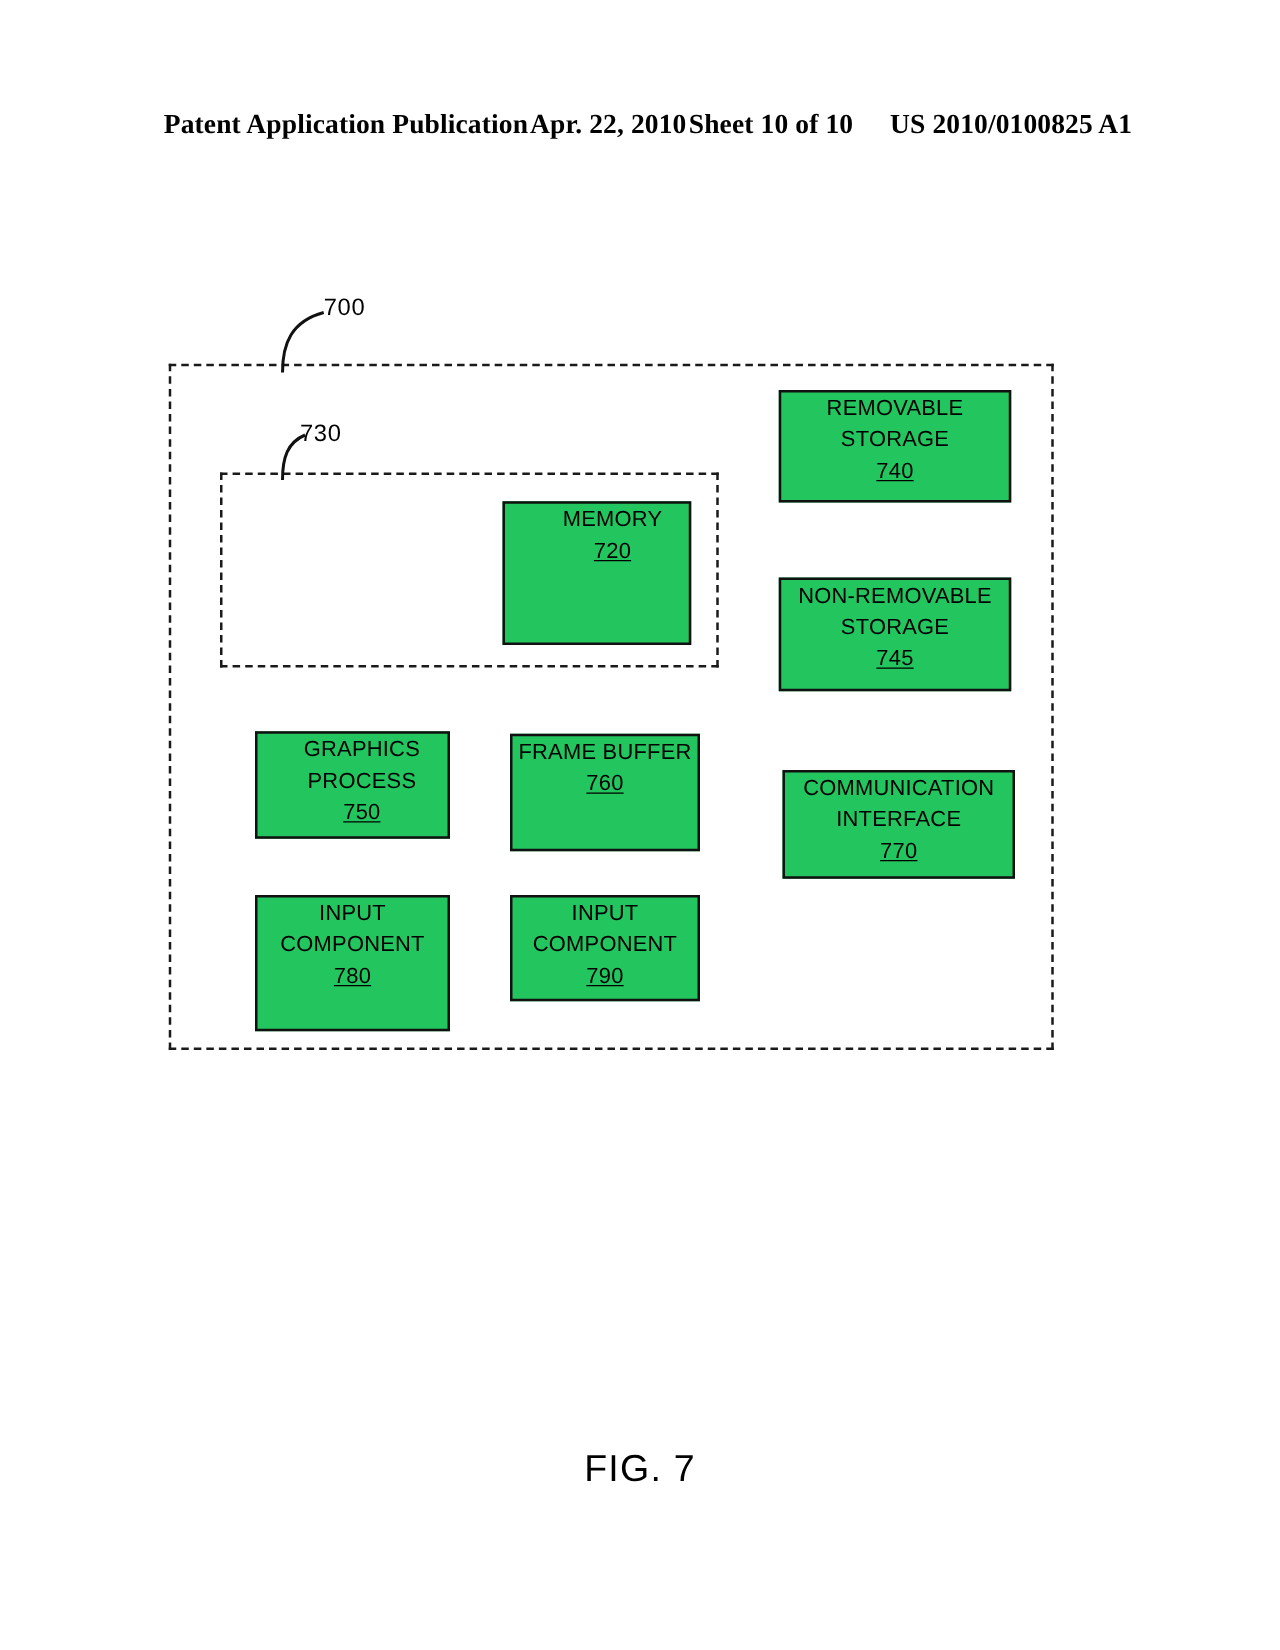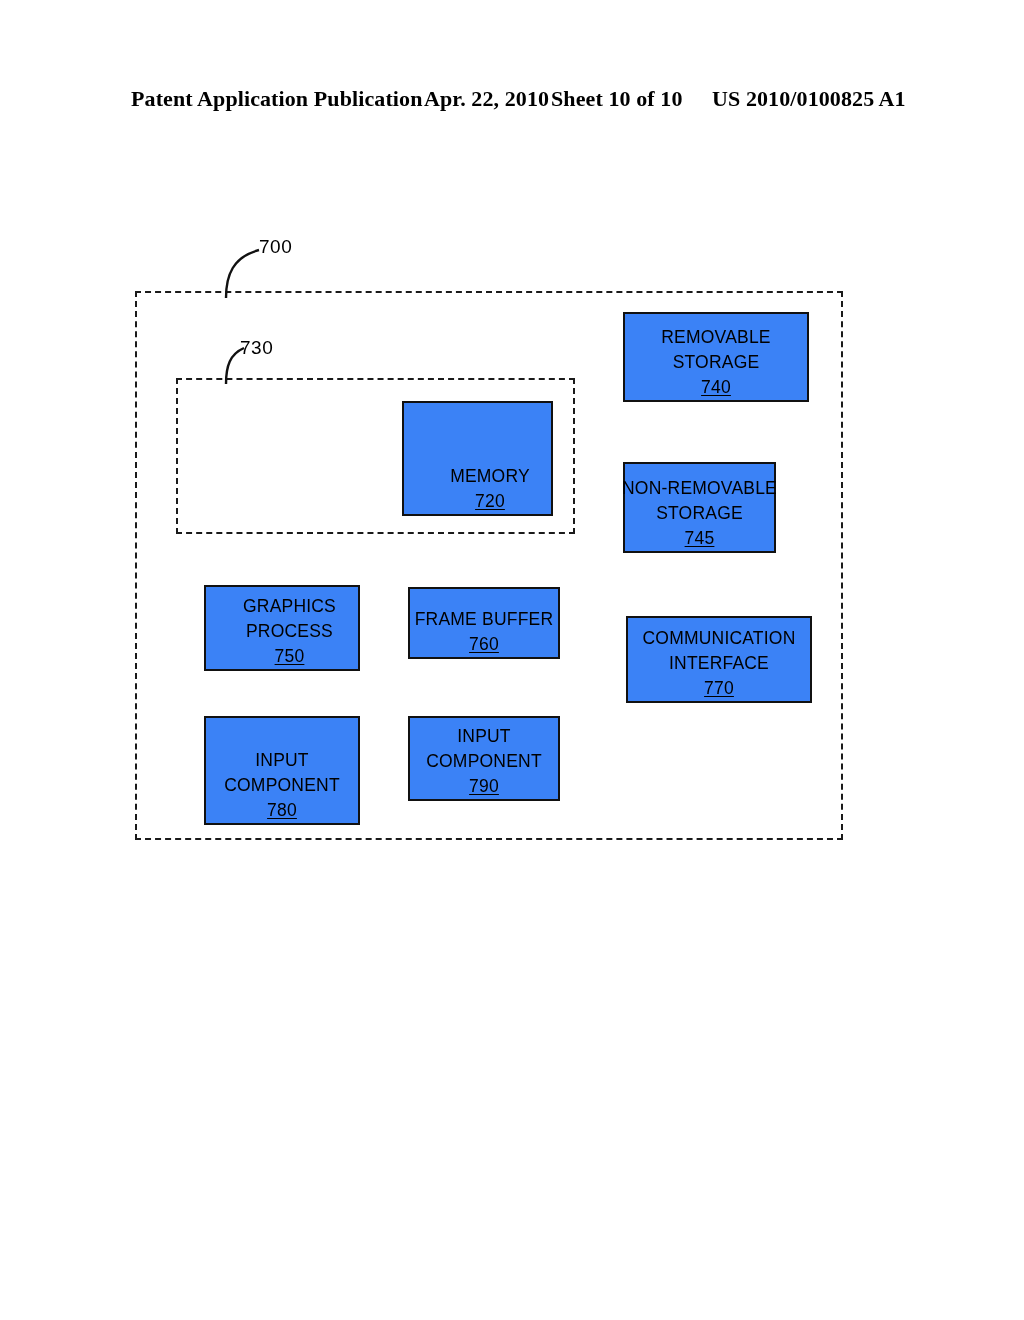--- a/index.html
+++ b/index.html
@@ -68,47 +68,47 @@
     height: 156px;
     box-sizing: border-box;
     border: 2.5px dashed #1a1a1a;
   }
 
   
   .comp-box {
     position: absolute;
     box-sizing: border-box;
     border: 2.5px solid #111111;
-    background: #3b82f6;
+    background: #22c55e;
     display: flex;
     flex-direction: column;
     align-items: center;
-    justify-content: flex-end;
+    justify-content: flex-start;
     text-align: center;
     font-size: 17.5px;
     line-height: 25px;
     letter-spacing: 0.2px;
   }
   .comp-box .lines {
     display: block;
   }
   .comp-box .line { display: block; white-space: nowrap; }
   .comp-box .refnum {
     display: block;
     text-decoration: underline;
     text-underline-offset: 2px;
   }
 
   
   #box-processor         { left: 193px;  top: 402px;  width: 165px; height: 114px; }
   #box-memory           { left: 402px;  top: 401px;  width: 151px; height: 115px; padding-left: 25px; }
   #box-removable        { left: 623px;  top: 312px;  width: 186px; height: 90px;  }
-  #box-nonremovable     { left: 623px;  top: 462px;  width: 153px; height: 91px;  }
+  #box-nonremovable     { left: 623px;  top: 462px;  width: 186px; height: 91px;  }
   #box-graphics         { left: 204px;  top: 585px;  width: 156px; height: 86px; padding-left: 15px;  }
-  #box-framebuffer      { left: 408px;  top: 587px;  width: 152px; height: 72px;  }
+  #box-framebuffer      { left: 408px;  top: 587px;  width: 152px; height: 94px;  }
   #box-communication    { left: 626px;  top: 616px;  width: 186px; height: 87px;  }
   #box-input            { left: 204px;  top: 716px;  width: 156px; height: 109px;  }
   #box-output           { left: 408px;  top: 716px;  width: 152px; height: 85px;  }
 
   
   .ref-label {
     position: absolute;
     font-size: 19px;
     letter-spacing: 0.5px;
     white-space: nowrap;
@@ -216,14 +216,15 @@
   </div>
 
   <div class="comp-box" id="box-output">
     <span class="lines">
       <span class="line">INPUT</span>
       <span class="line">COMPONENT</span>
       <span class="refnum">790</span>
     </span>
   </div>
 
+  <div id="fig-caption">FIG. 7</div>
 
 </div>
 
 </body></html>

